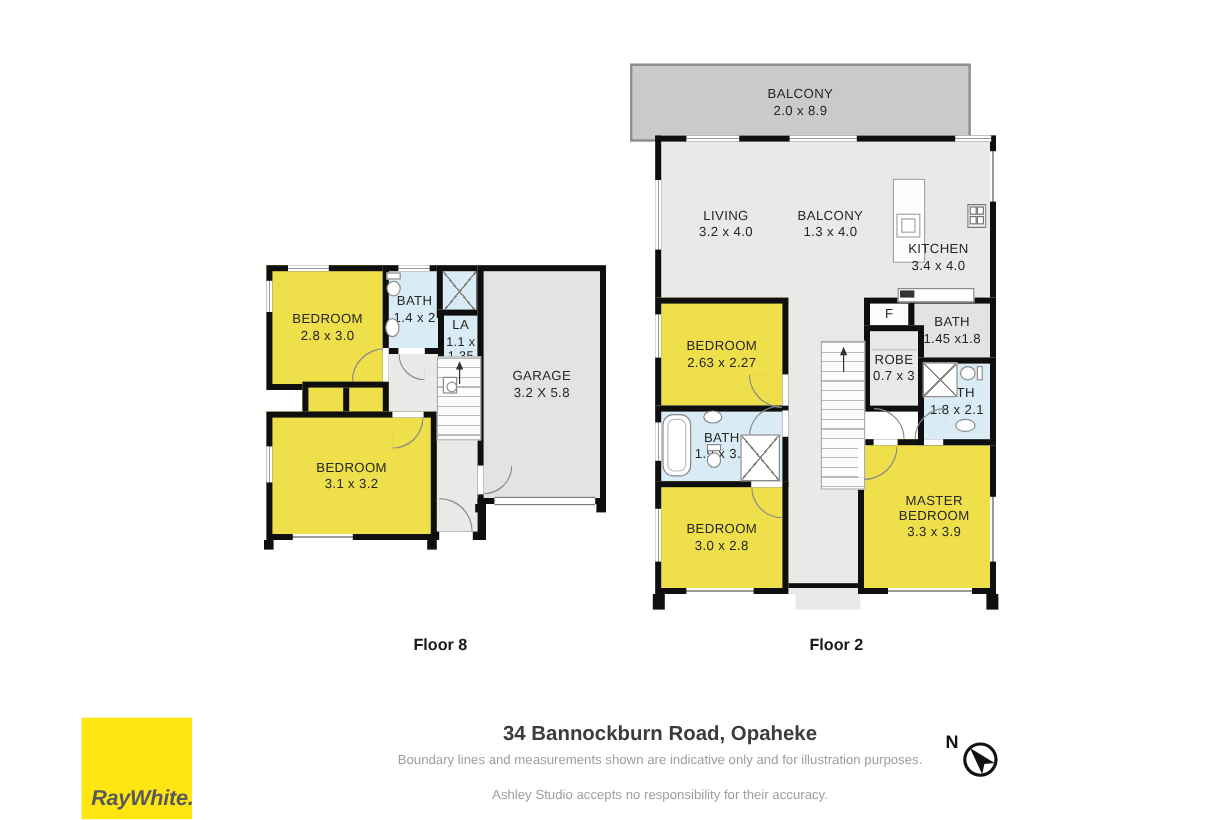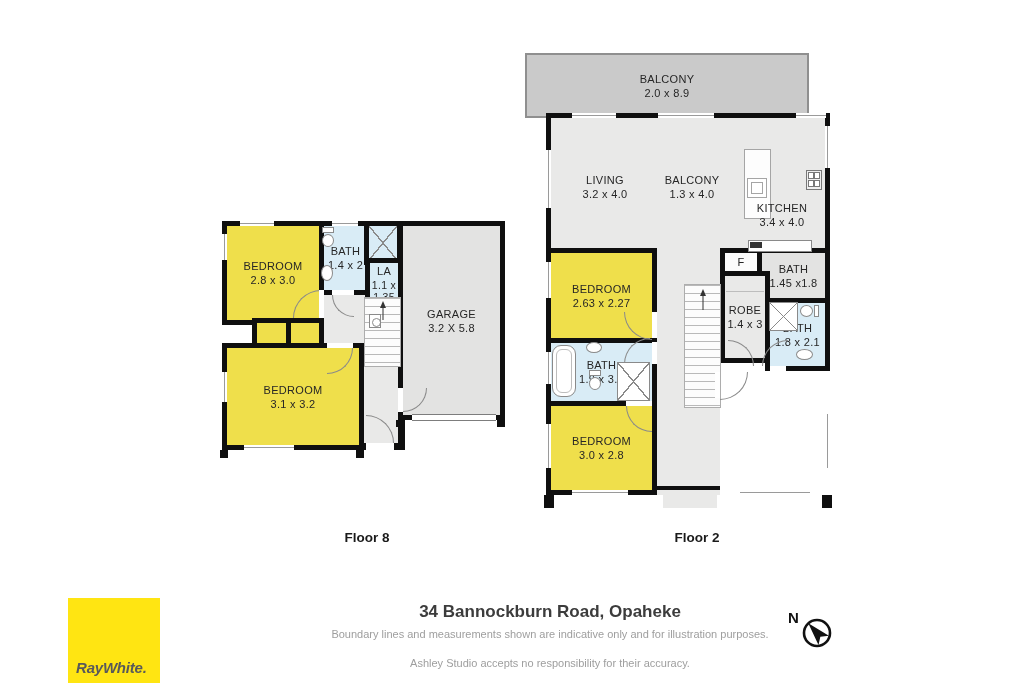--- a/index.html
+++ b/index.html
@@ -48,21 +48,21 @@
   .island{position:absolute;border:1px solid #a5a5a5;background:#fdfdfd;z-index:2}
   .appl{position:absolute;border:1px solid #a5a5a5;background:#fff;z-index:3}
   .appl:after{content:"";position:absolute;inset:3px;border:1px solid #a5a5a5}
   .bench{position:absolute;border:1px solid #8a8a8a;background:#fff;z-index:3}
   .blob{position:absolute;background:#333;z-index:4}
   .shelf{position:absolute;background:#bdbdbd;z-index:4}
   .foot{position:absolute;background:var(--wall,#0f0f0f);z-index:3}
   .gdoor{position:absolute;background:#fff;border-top:1.5px solid #7d7d7d;border-bottom:1.5px solid #7d7d7d;box-sizing:border-box;z-index:5}
   .floor-label{position:absolute;width:100px;text-align:center;font-size:13.5px;font-weight:bold;color:#1a1a1a;z-index:8}
   .logo{position:absolute;left:68px;top:598px;width:92px;height:85px;background:var(--brand-yellow,#FFE512);z-index:8}
-  .logo span{position:absolute;left:8px;bottom:7px;font-style:italic;font-weight:bold;font-size:15px;color:var(--brand-text,#58595B);letter-spacing:-.2px}
+  .logo span{position:absolute;left:8px;bottom:7px;font-style:italic;font-weight:bold;font-size:18px;color:var(--brand-text,#58595B);letter-spacing:-.2px}
   .footer-text{position:absolute;left:170px;top:602px;width:760px;text-align:center;z-index:8}
   .footer-text h1{margin:0;font-size:17px;font-weight:bold;color:var(--title-text,#3C3C3C)}
   .footer-text p{margin:16px;font-size:11px;line-height:13px;color:var(--disclaimer-text,#9E9E9E)}
   .footer-text p.first{margin-top:6px}
   svg.abs{position:absolute;z-index:6}
 </style>
 </head>
 <body>
 
 <div id="canvas">
@@ -107,30 +107,34 @@
     <span class="rdims">2.63 x 2.27</span>
   </div>
   <div class="room blue" style="left:546px;top:338px;width:111px;height:68px">
     <span class="rname">BATH</span>
     <span class="rdims">1.9 x 3.3</span>
   </div>
   <div class="room yellow" style="left:546px;top:401px;width:111px;height:94px">
     <span class="rname">BEDROOM</span>
     <span class="rdims">3.0 x 2.8</span>
   </div>
+  <div class="room yellow" style="left:715px;top:366px;width:115px;height:129px;padding-left:12px">
+    <span class="rname" style="width:72px">MASTER BEDROOM</span>
+    <span class="rdims">3.3 x 3.9</span>
+  </div>
   <div class="room" style="left:720px;top:248px;width:42px;height:28px;background:#fcfcfc">
     <span class="rname">F</span>
   </div>
   <div class="room ggray" style="left:757px;top:248px;width:73px;height:55px">
     <span class="rname">BATH</span>
     <span class="rdims">1.45 x1.8</span>
   </div>
-  <div class="room hgray" style="left:720px;top:271px;width:50px;height:92px">
+  <div class="room hgray" style="left:720px;top:271px;width:50px;height:72px">
     <span class="rname">ROBE</span>
-    <span class="rdims">1.4 x 3</span>
+    <span class="rdims">0.7 x 3</span>
   </div>
   <div class="room blue" style="left:765px;top:298px;width:65px;height:73px">
     <span class="rname">BATH</span>
     <span class="rdims">1.8 x 2.1</span>
   </div>
 
   <div class="stairs" style="left:684px;top:284px;width:35px;height:122px">
     <svg width="10" height="24" style="position:absolute;top:3px;left:50%;transform:translateX(-50%)">
       <line x1="5" y1="22" x2="5" y2="6" stroke="#333" stroke-width="1"></line>
       <polygon points="5,1 8,8 2,8" fill="#333"></polygon>

